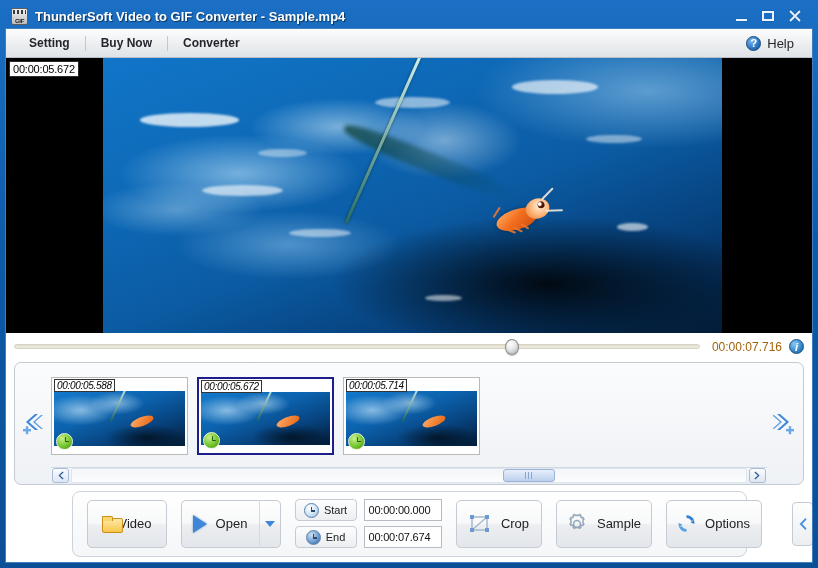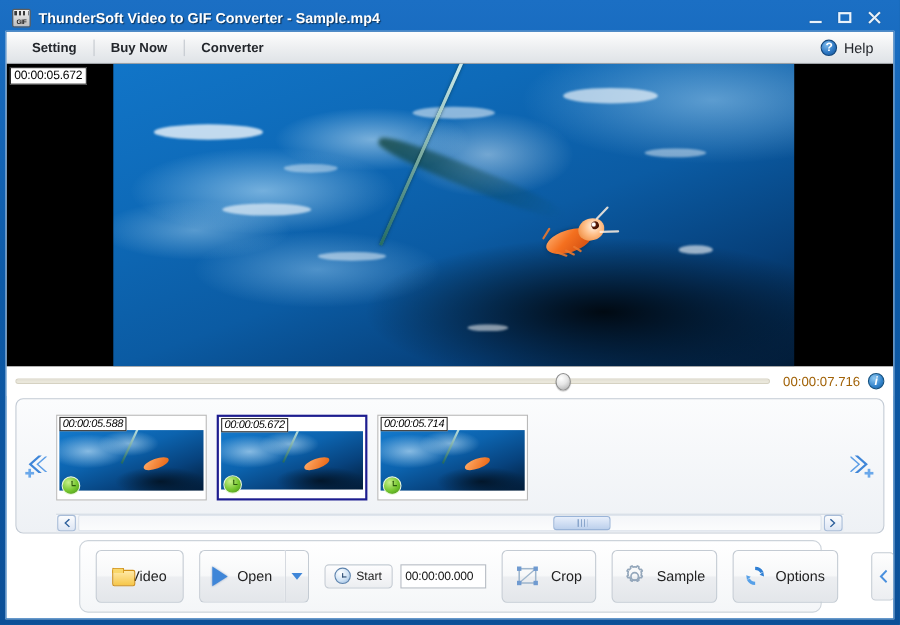--- a/index.html
+++ b/index.html
@@ -532,20 +532,30 @@
           <div class="se-row">
             <div class="se-btn">
               <span class="ico-clock light">
                   <i class="h1"></i>
                   <i class="h2"></i>
                 </span>
               <span>Start</span>
             </div>
             <div class="se-field">00:00:00.000</div>
           </div>
+          <div class="se-row">
+            <div class="se-btn">
+              <span class="ico-clock dark">
+                  <i class="h1"></i>
+                  <i class="h2"></i>
+                </span>
+              <span>End</span>
+            </div>
+            <div class="se-field">00:00:07.674</div>
+          </div>
         </div>
 
         <div class="btn btn-crop">
           <span class="ico-crop">
             <svg width="24" height="22" viewBox="0 0 24 22">
               <rect x="4" y="4" width="15" height="13" fill="none" stroke="#9fb6cd" stroke-width="1.4"></rect>
               <line x1="4" y1="17" x2="19" y2="4" stroke="#9fb6cd" stroke-width="1.2"></line>
               <rect x="2" y="2" width="4" height="4" fill="#6f9ad0"></rect>
               <rect x="17" y="2" width="4" height="4" fill="#6f9ad0"></rect>
               <rect x="2" y="15" width="4" height="4" fill="#6f9ad0"></rect>

